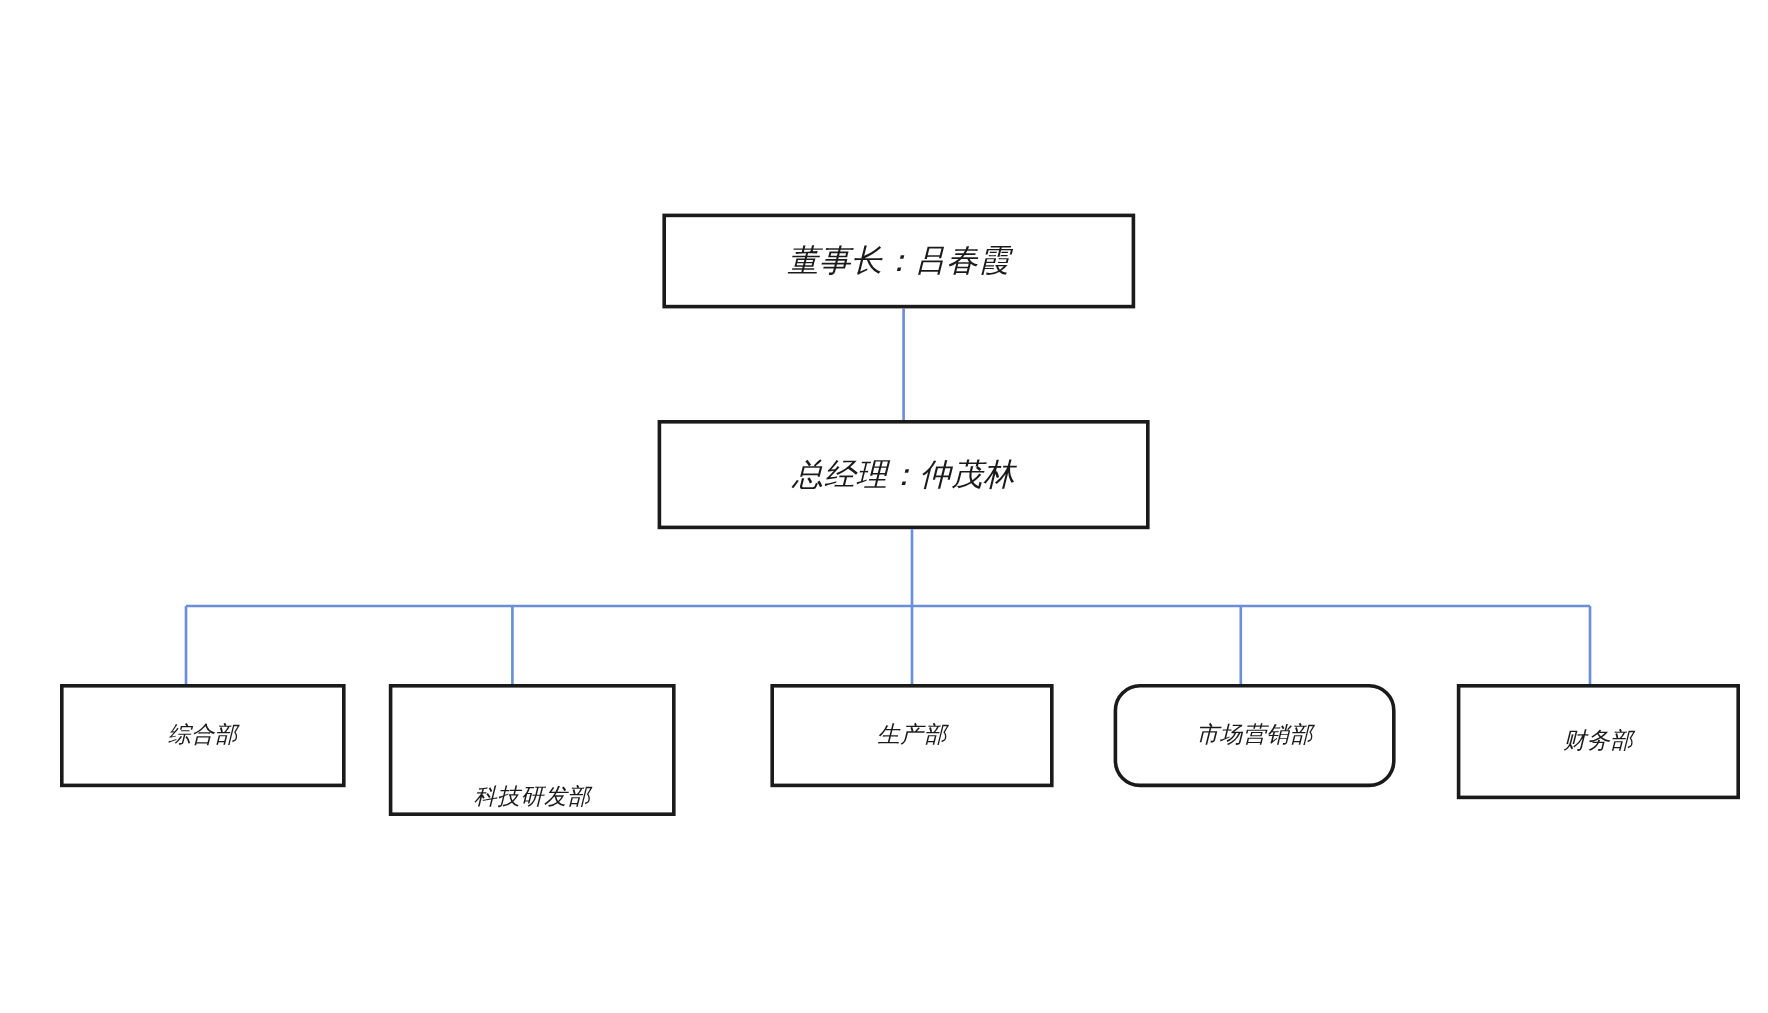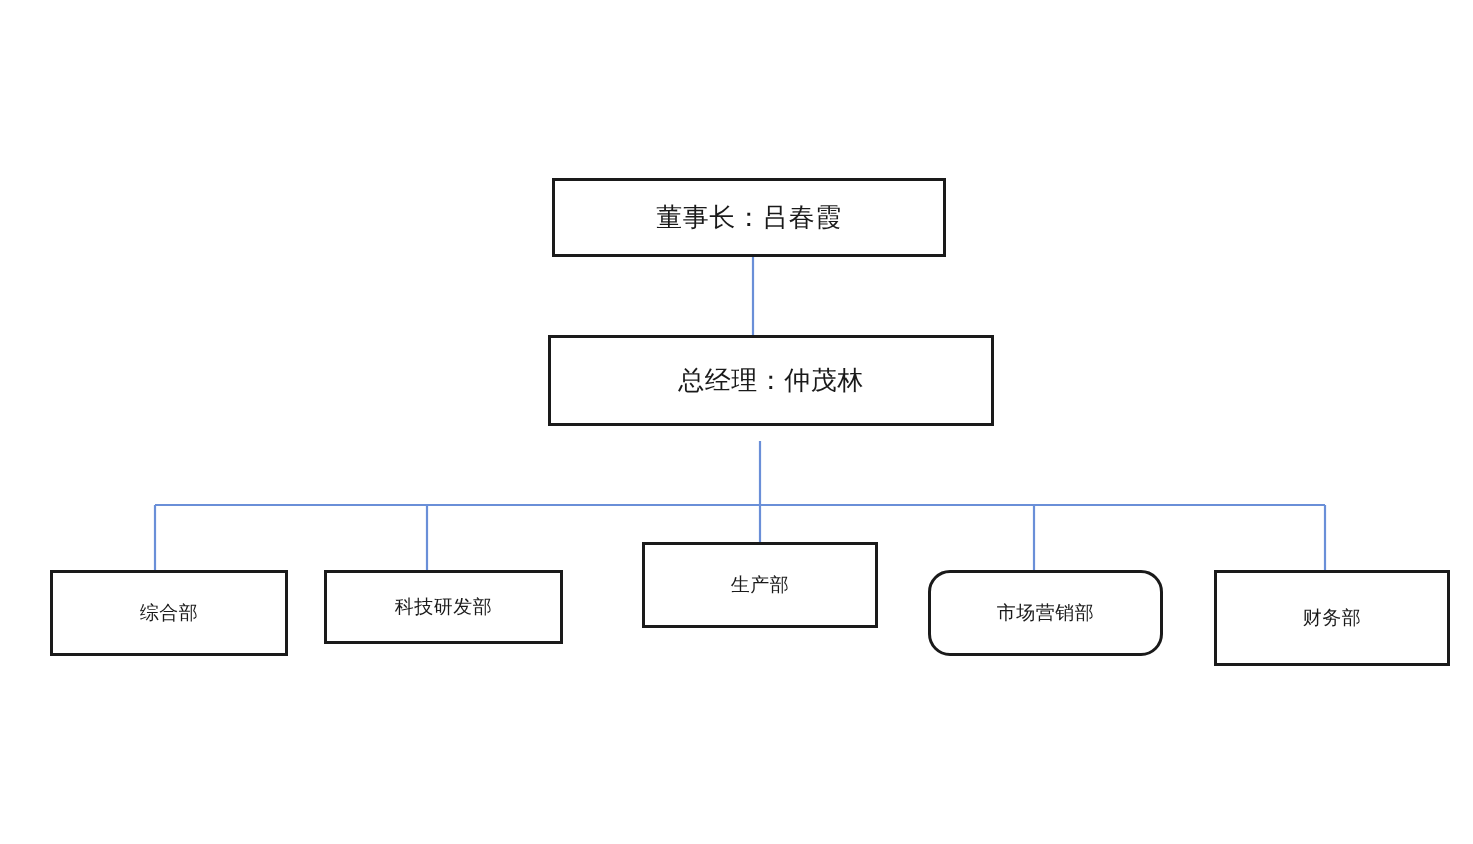--- a/index.html
+++ b/index.html
@@ -34,20 +34,21 @@
     align-items: center;
     justify-content: center;
     text-align: center;
   }
   .node-label {
     font-size: 25px;
     line-height: 1.2;
     color: #1a1a1a;
     letter-spacing: 0.5px;
     white-space: nowrap;
+    font-style: italic;
   }
   .node-box.level-exec .node-label {
     font-size: 26px;
   }
   .node-box.level-dept .node-label {
     font-size: 19px;
   }
 </style>
 </head>
 <body>
@@ -65,33 +66,33 @@
     <line x1="155" y1="505" x2="155" y2="570" stroke="#6a8fd8" stroke-width="2.2"></line>
     <line x1="427" y1="505" x2="427" y2="570" stroke="#6a8fd8" stroke-width="2.2"></line>
     <line x1="1034" y1="505" x2="1034" y2="570" stroke="#6a8fd8" stroke-width="2.2"></line>
     <line x1="1325" y1="505" x2="1325" y2="570" stroke="#6a8fd8" stroke-width="2.2"></line>
   </svg>
 
   <div class="node-box level-exec" style="left:552px; top:178px; width:394px; height:79px;">
     <span class="node-label">董事长：吕春霞</span>
   </div>
 
-  <div class="node-box level-exec" style="left:548px; top:335px; width:446px; height:91px;">
+  <div class="node-box level-exec" style="left:548px; top:350px; width:410px; height:91px;">
     <span class="node-label">总经理：仲茂林</span>
   </div>
 
   <div class="node-box level-dept" style="left:50px; top:570px; width:238px; height:86px;">
     <span class="node-label">综合部</span>
   </div>
 
-  <div class="node-box level-dept" style="left:324px; top:570px; width:239px; height:74px;">
+  <div class="node-box level-dept" style="left:324px; top:570px; width:239px; height:110px;align-items:flex-end;">
     <span class="node-label">科技研发部</span>
   </div>
 
-  <div class="node-box level-dept" style="left:642px; top:542px; width:236px; height:86px;">
+  <div class="node-box level-dept" style="left:642px; top:570px; width:236px; height:86px;">
     <span class="node-label">生产部</span>
   </div>
 
   <div class="node-box level-dept" style="left:928px; top:570px; width:235px; height:86px;border-radius:22px;">
     <span class="node-label">市场营销部</span>
   </div>
 
   <div class="node-box level-dept" style="left:1214px; top:570px; width:236px; height:96px;">
     <span class="node-label">财务部</span>
   </div>

